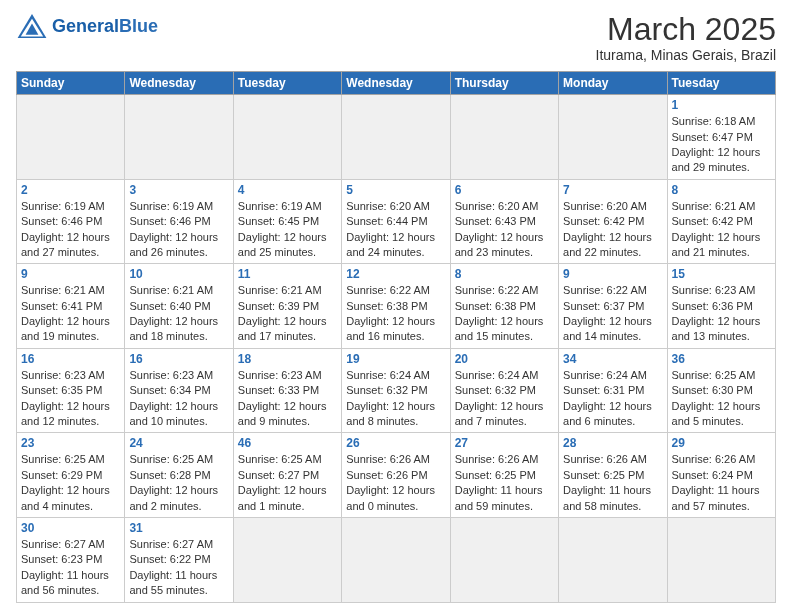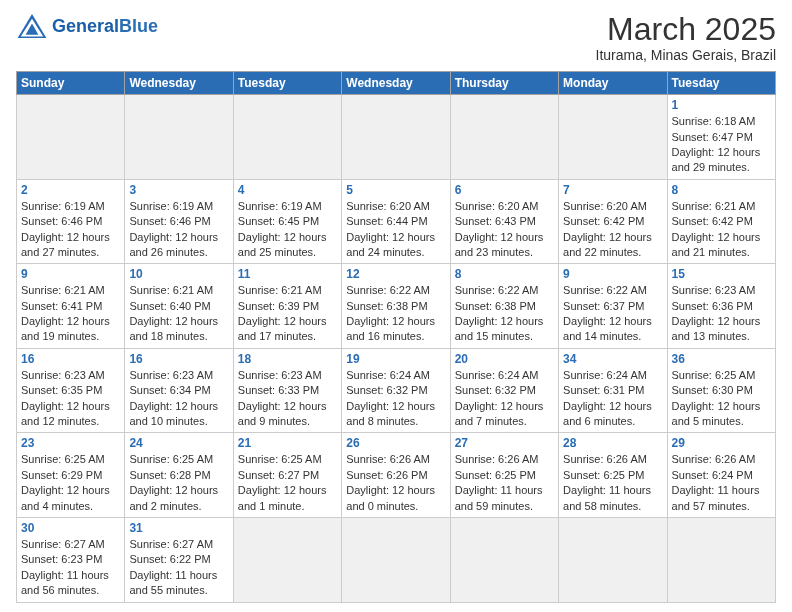--- a/index.html
+++ b/index.html
@@ -240,21 +240,21 @@
       <tr>
         <td>
           <span class="day-num">23</span>
           <span class="day-info">Sunrise: 6:25 AM<br>Sunset: 6:29 PM<br>Daylight: 12 hours<br>and 4 minutes.</span>
         </td>
         <td>
           <span class="day-num">24</span>
           <span class="day-info">Sunrise: 6:25 AM<br>Sunset: 6:28 PM<br>Daylight: 12 hours<br>and 2 minutes.</span>
         </td>
         <td>
-          <span class="day-num">21</span>
+          <span class="day-num">46</span>
           <span class="day-info">Sunrise: 6:25 AM<br>Sunset: 6:27 PM<br>Daylight: 12 hours<br>and 1 minute.</span>
         </td>
         <td>
           <span class="day-num">26</span>
           <span class="day-info">Sunrise: 6:26 AM<br>Sunset: 6:26 PM<br>Daylight: 12 hours<br>and 0 minutes.</span>
         </td>
         <td>
           <span class="day-num">27</span>
           <span class="day-info">Sunrise: 6:26 AM<br>Sunset: 6:25 PM<br>Daylight: 11 hours<br>and 59 minutes.</span>
         </td>

